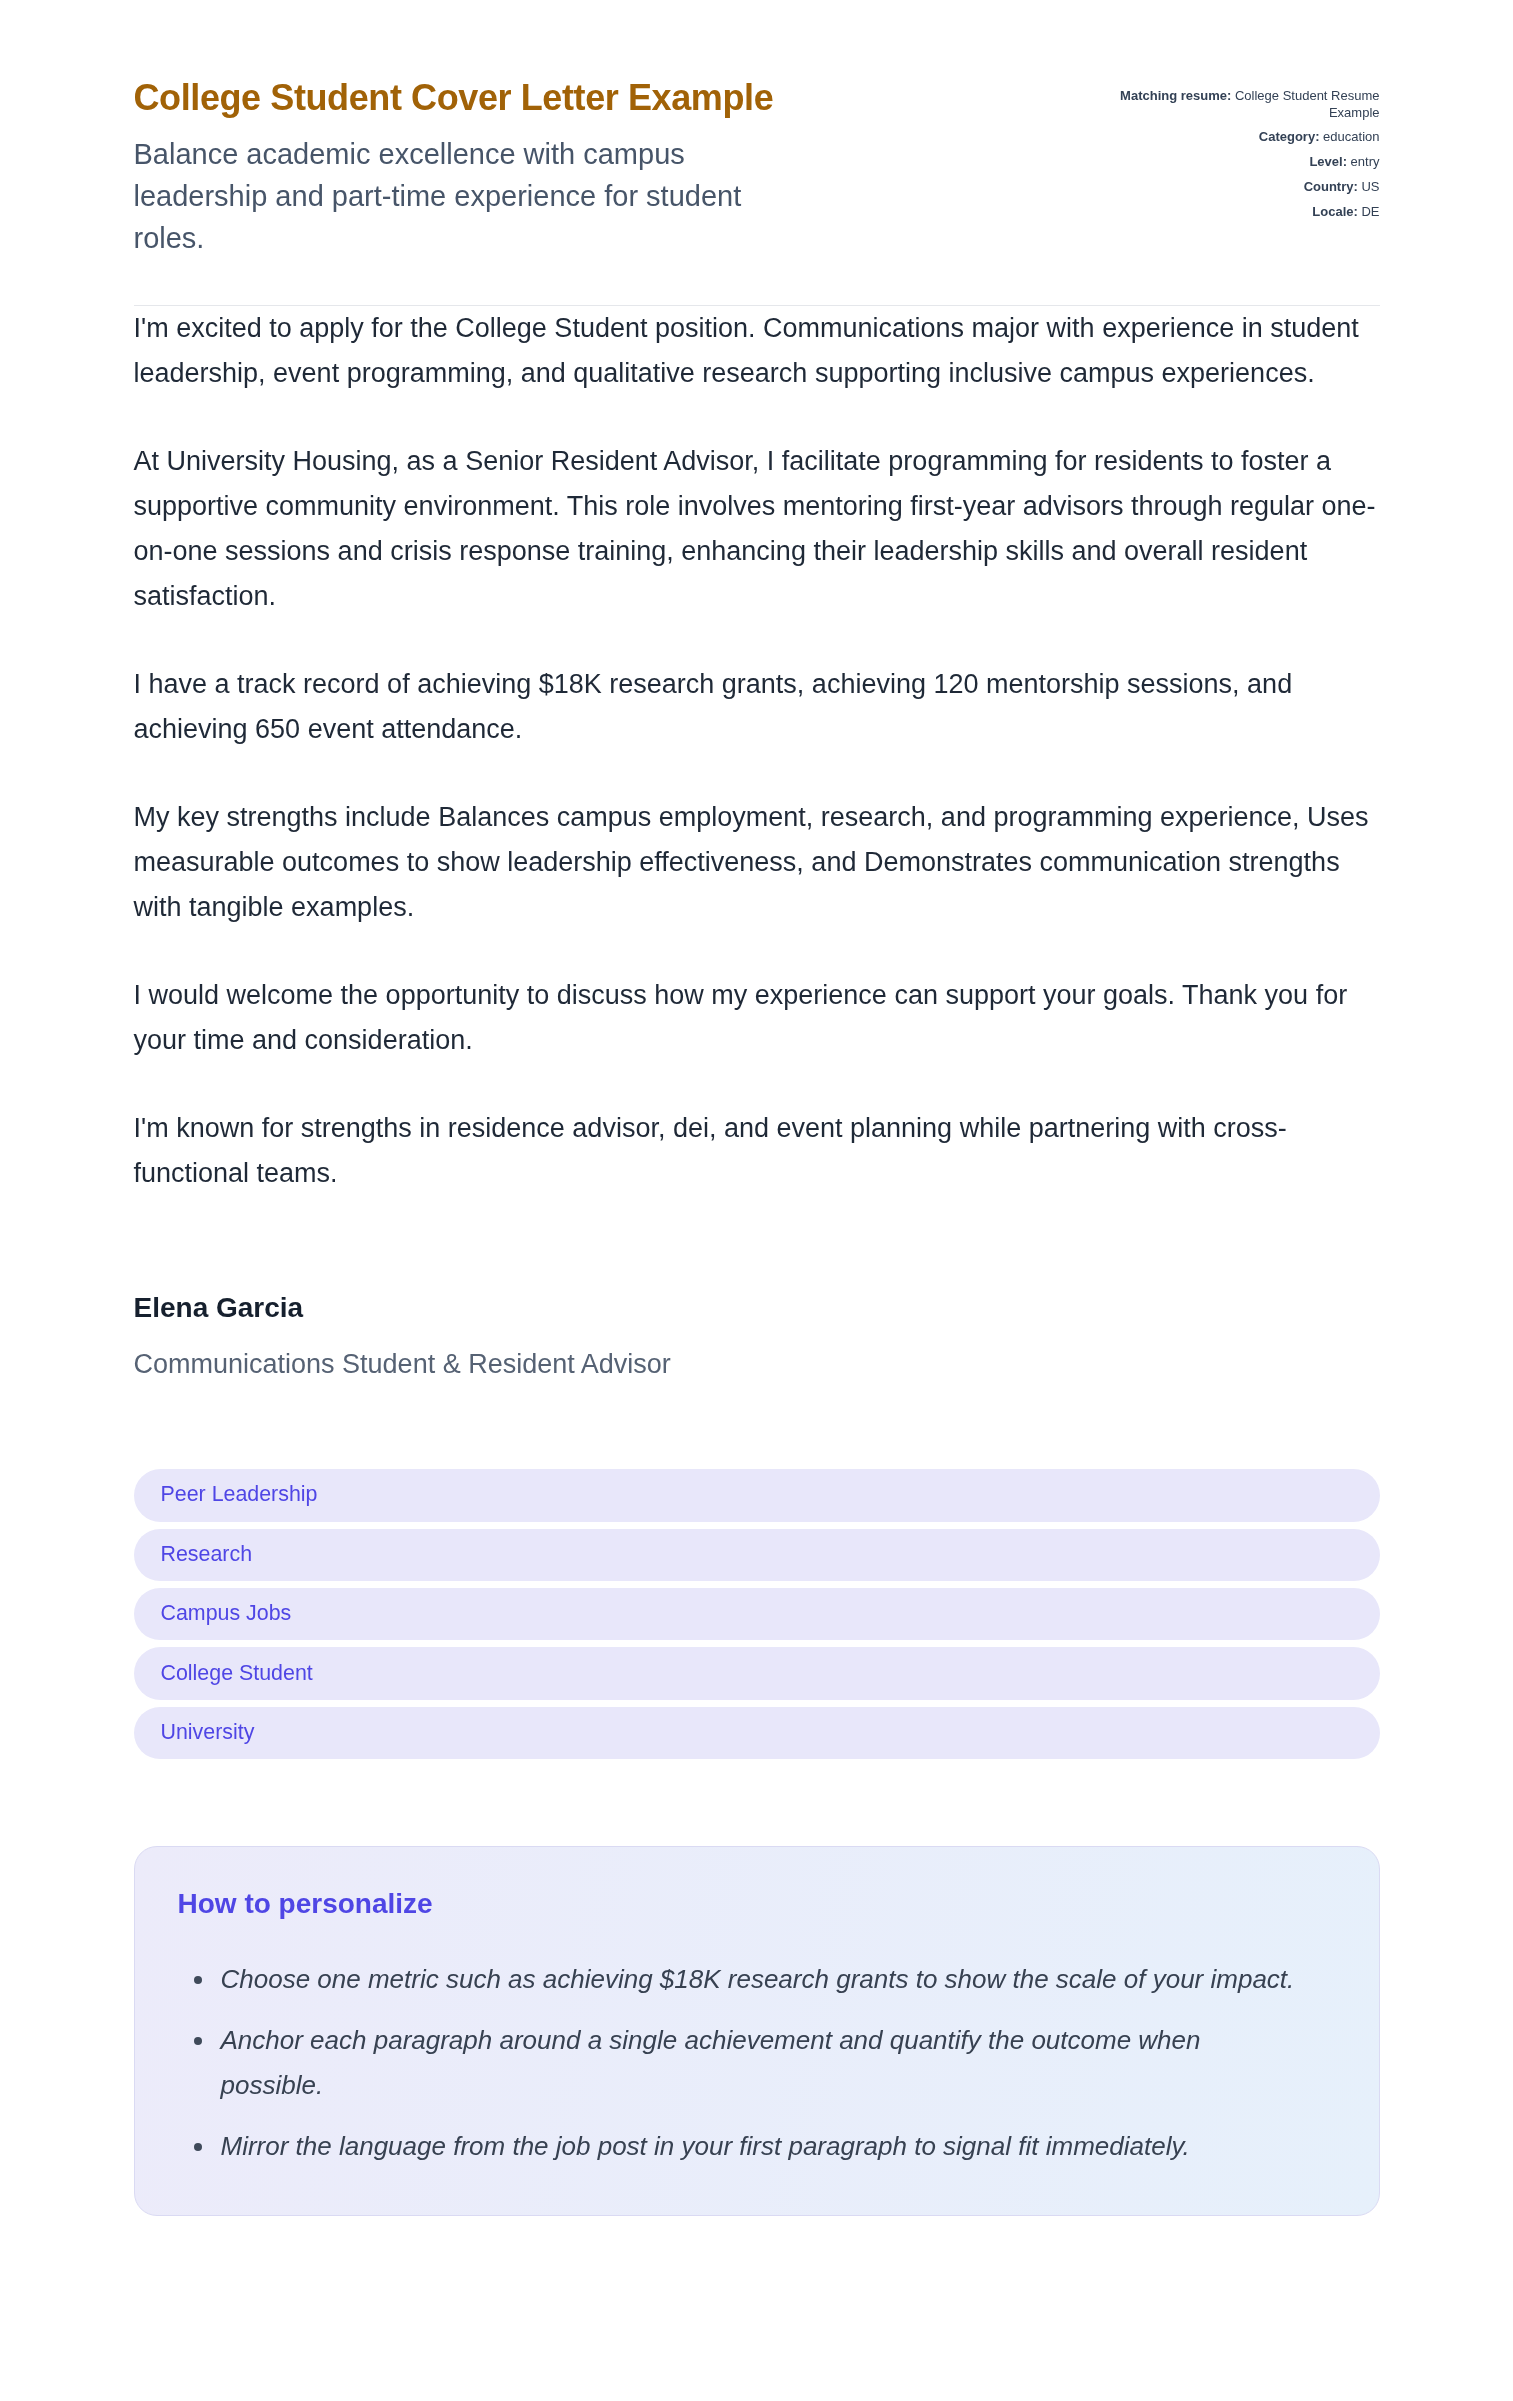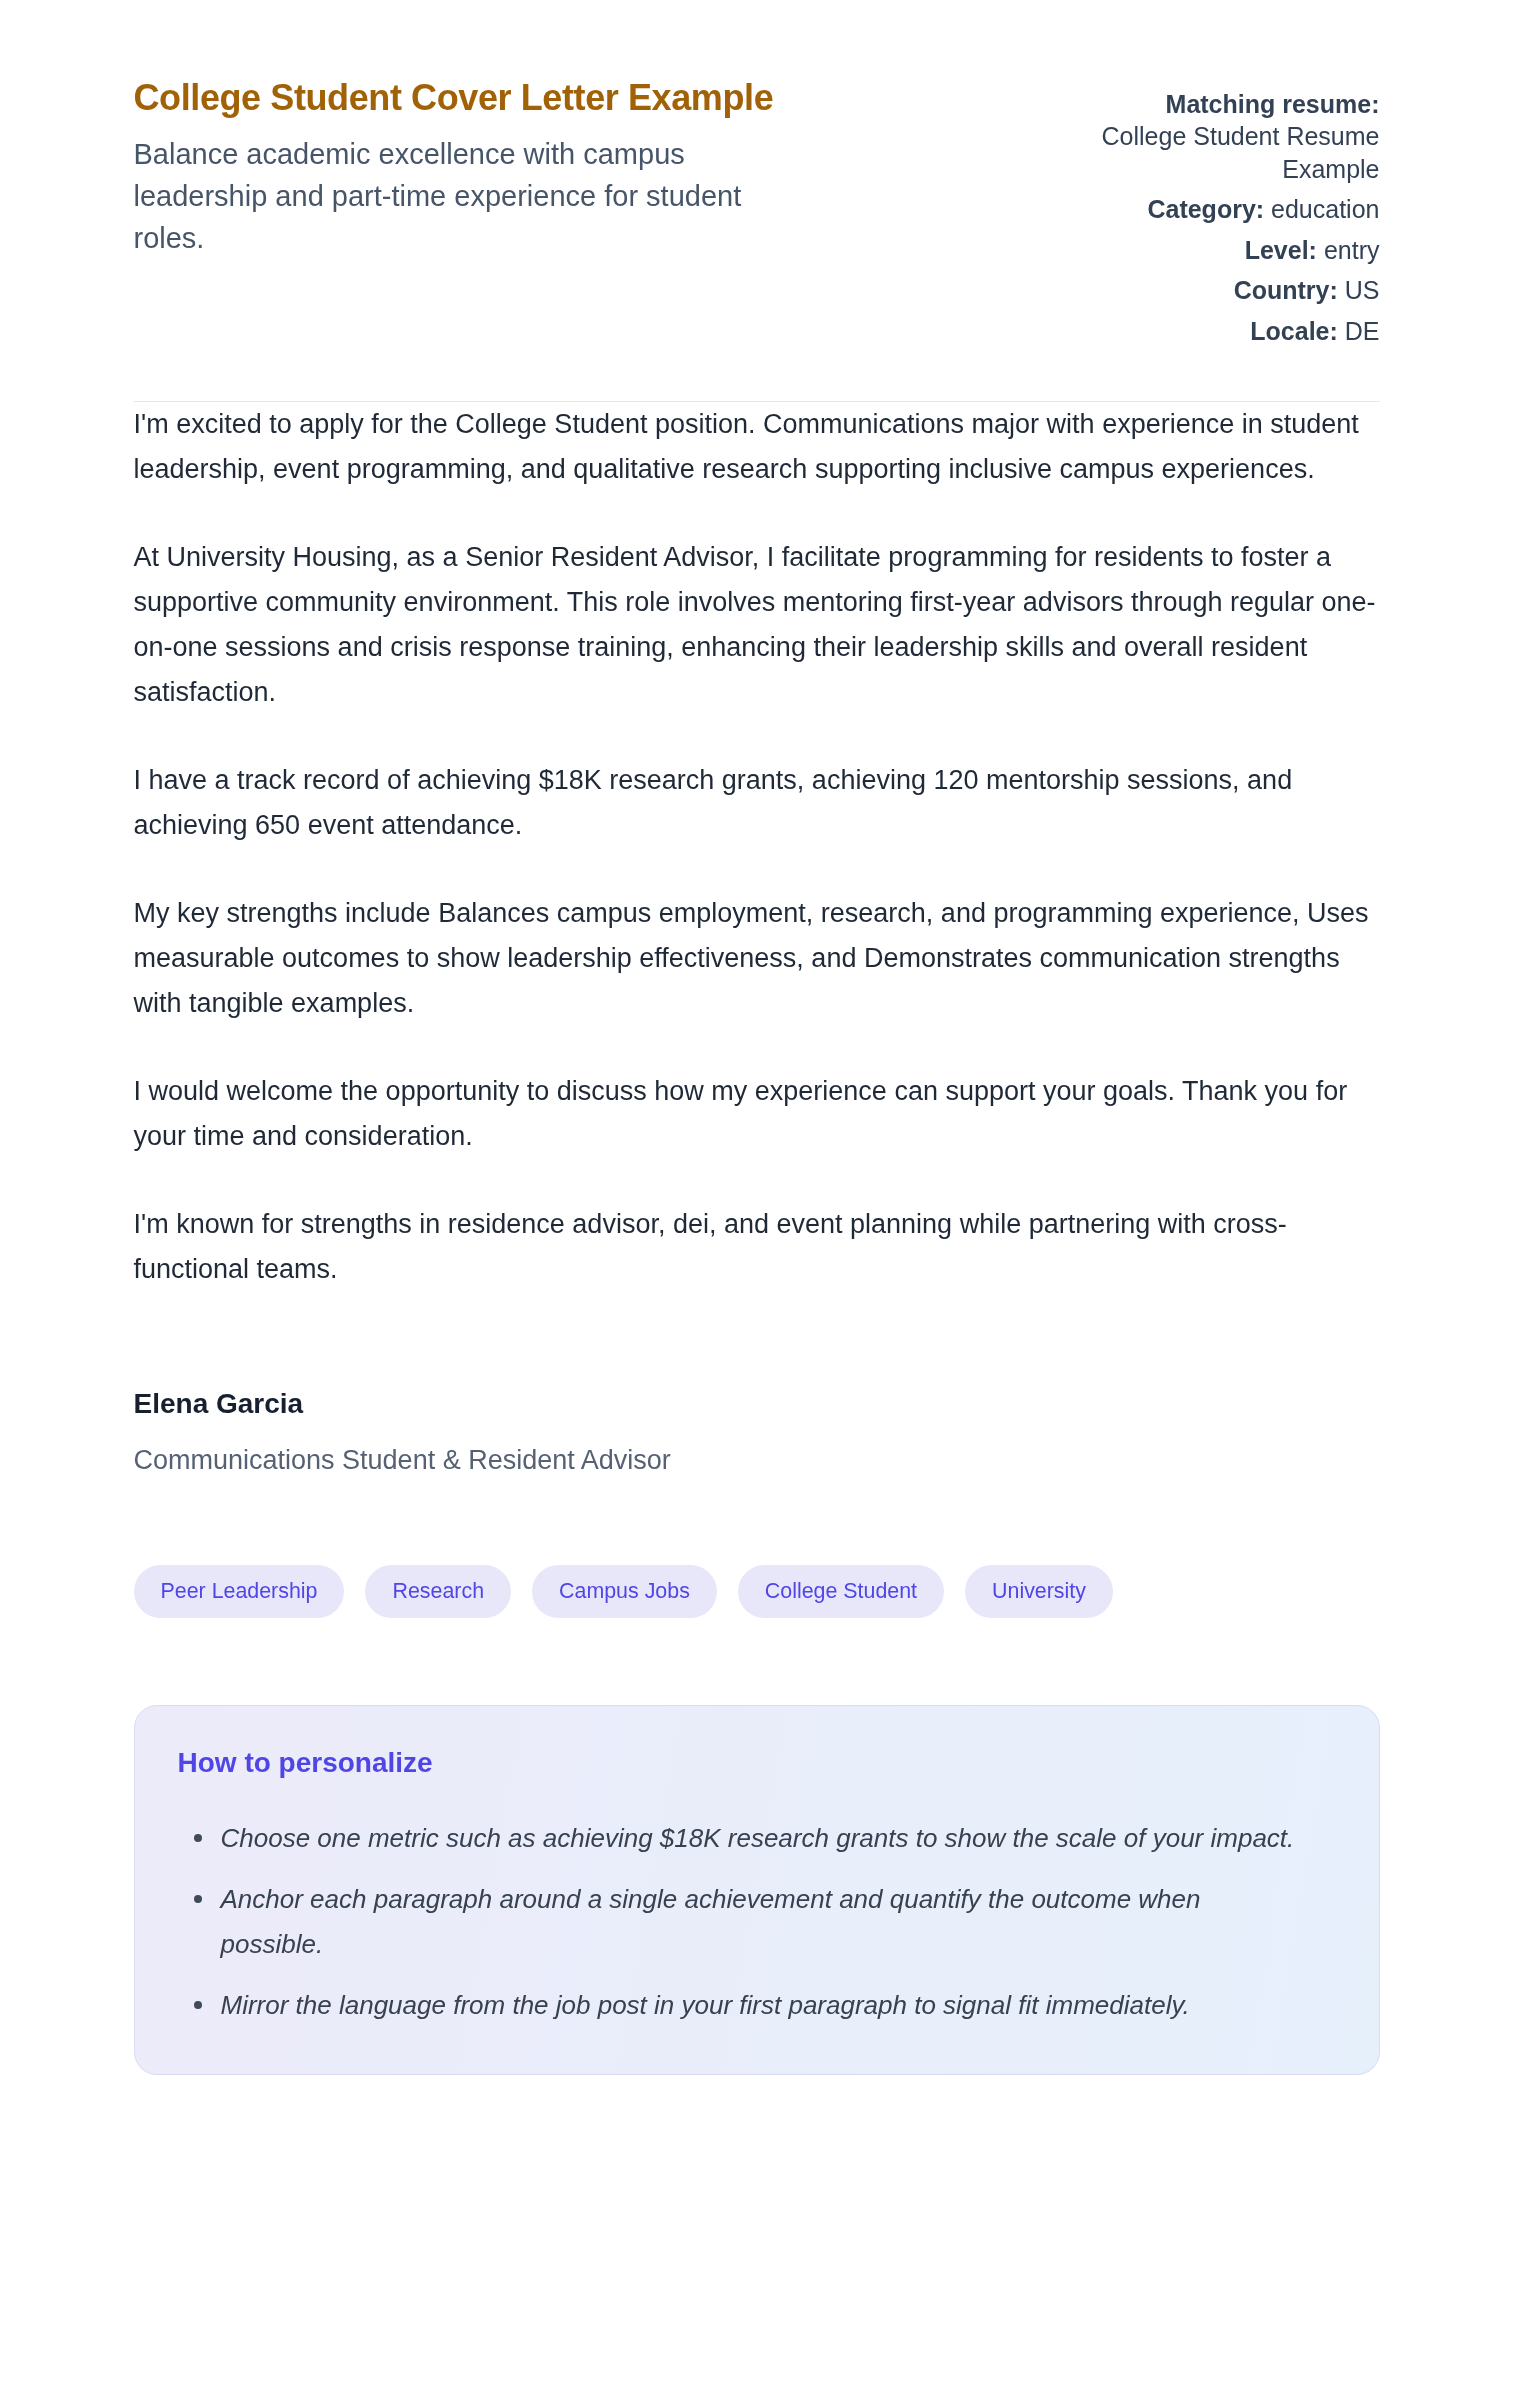--- a/index.html
+++ b/index.html
@@ -39,21 +39,21 @@
     font-size: 29px;
     line-height: 1.45;
     font-weight: normal;
     color: #475569;
     max-width: 668px;
   }
   .header-meta {
     flex: 0 0 294px;
     width: 294px;
     text-align: right;
-    font-size: 25px;
+    font-size: 13px;
     line-height: 1.3;
     color: #334155;
     padding-top: 10.7px;
   }
   .meta-row { margin-bottom: 8px; }
   .meta-label { font-weight: bold; }
   .meta-value { font-weight: normal; }
 
   .divider {
     border: none;
@@ -86,22 +86,23 @@
   .sig-role {
     margin: 0;
     font-size: 27px;
     color: #566274;
   }
 
   
   .tags {
     display: flex;
     flex-wrap: wrap;
-    gap: 21px;
+    gap: 7px;
     margin-top: 89px;
+    flex-direction: column;
   }
   .tag {
     display: inline-block;
     background: #e8e7fa;
     color: #4f46e5;
     border-radius: 889px;
     padding: 13.4px 27px;
     font-size: 21.4px;
     line-height: 1.2;
     white-space: nowrap;

